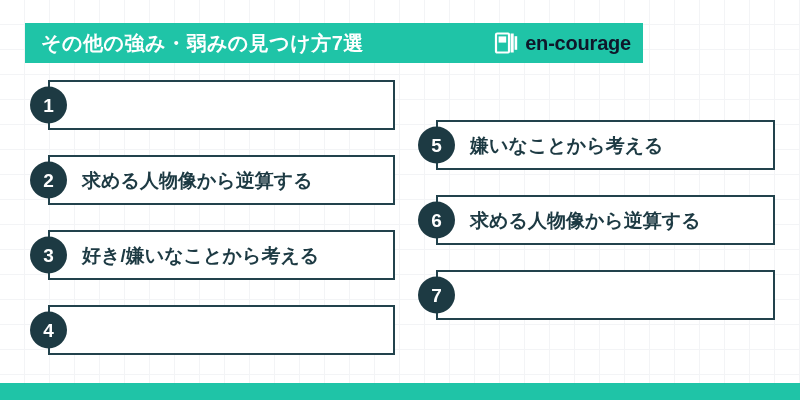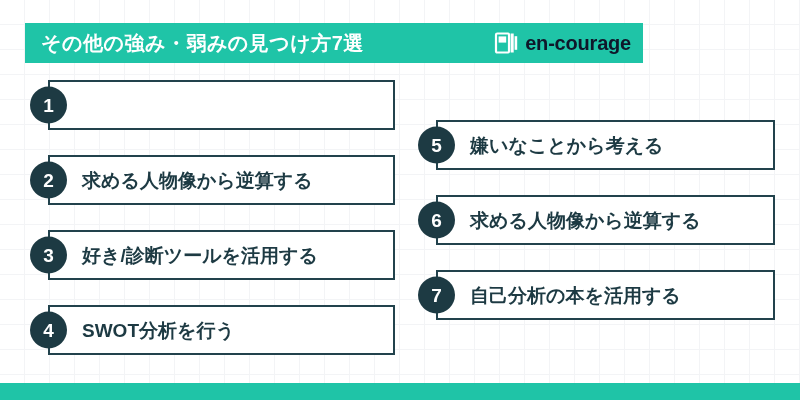--- a/index.html
+++ b/index.html
@@ -147,42 +147,40 @@
     <span class="item-badge">1</span>
   </div>
 
   <div class="list-item">
     <span class="item-badge">2</span>
     <span class="item-label">求める人物像から逆算する</span>
   </div>
 
   <div class="list-item">
     <span class="item-badge">3</span>
-    <span class="item-label">好き/診断ツールを活用する</span>
+    <span class="item-label">好き/嫌いなことから考える</span>
   </div>
 
   <div class="list-item">
     <span class="item-badge">4</span>
-    <span class="item-label">SWOT分析を行う</span>
   </div>
 
 </div>
 
 <div class="column" id="column-right">
 
   <div class="list-item">
     <span class="item-badge">5</span>
     <span class="item-label">嫌いなことから考える</span>
   </div>
 
   <div class="list-item">
     <span class="item-badge">6</span>
     <span class="item-label">求める人物像から逆算する</span>
   </div>
 
   <div class="list-item">
     <span class="item-badge">7</span>
-    <span class="item-label">自己分析の本を活用する</span>
   </div>
 
 </div>
 
 <div id="bottom-bar"></div>
 
 </body></html>

